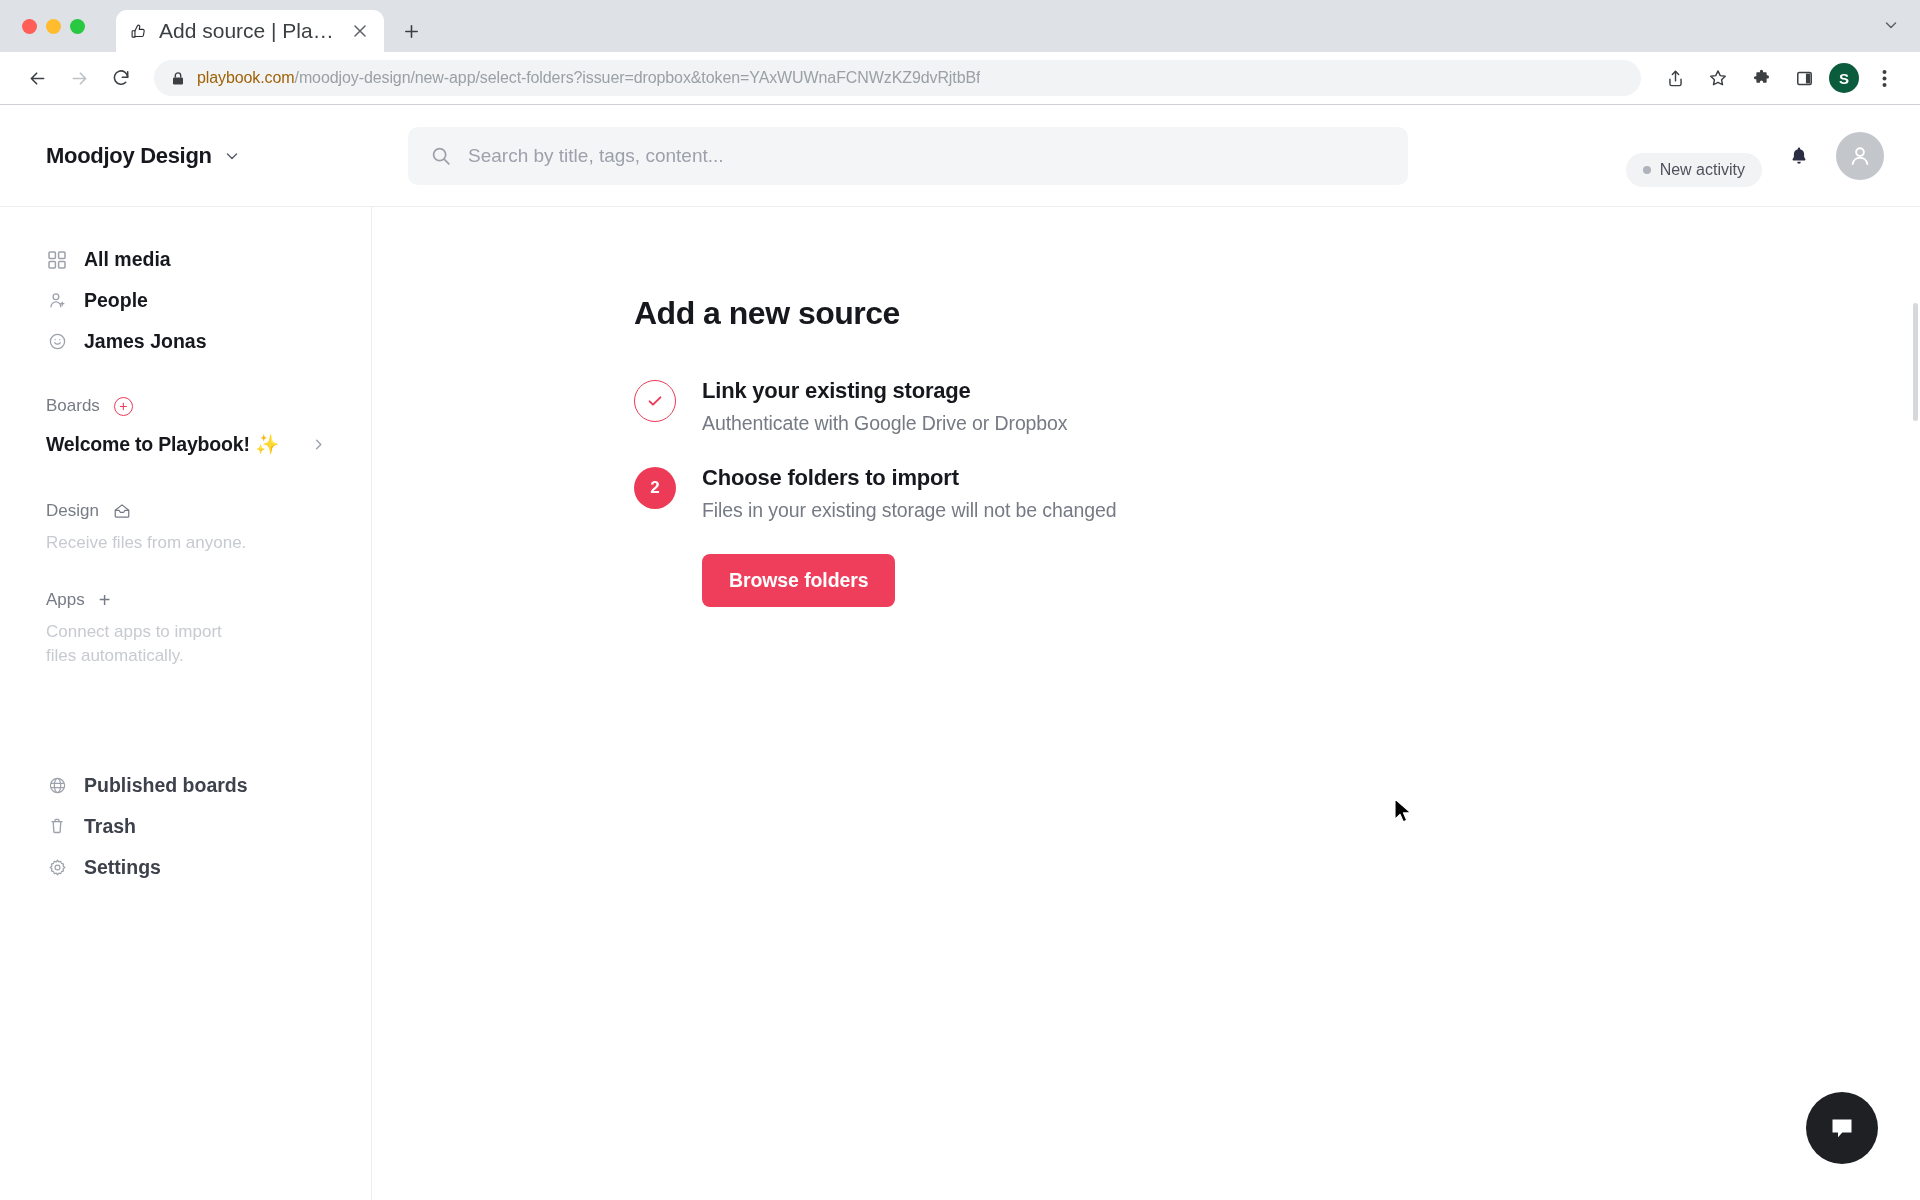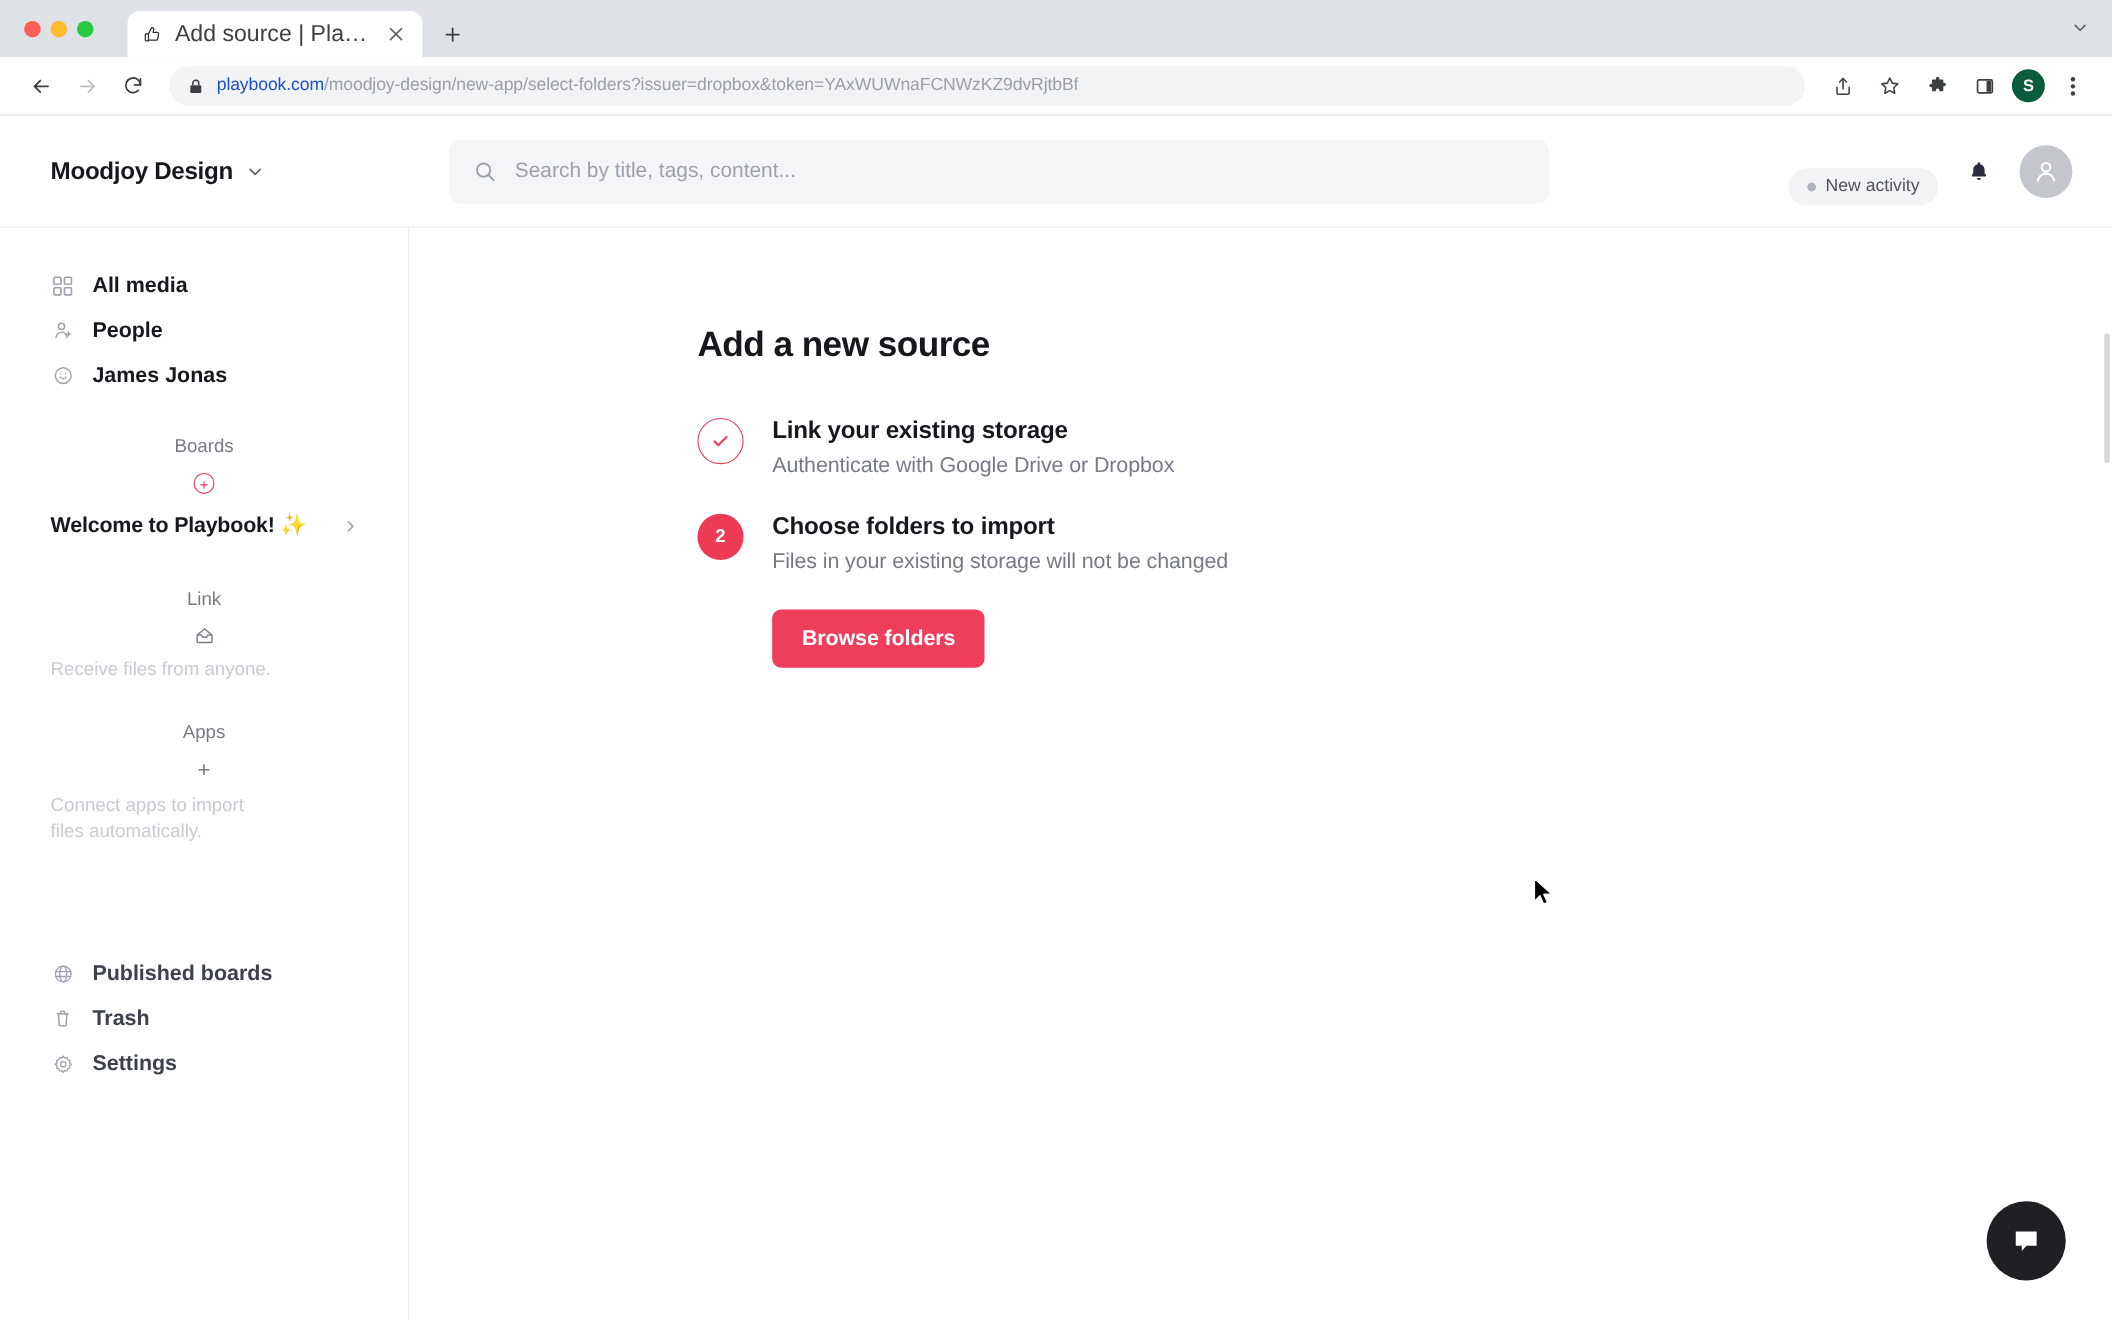--- a/index.html
+++ b/index.html
@@ -109,21 +109,21 @@
     overflow: hidden;
   }
   .lock-icon { flex: 0 0 auto; display:flex; align-items:center; color: #3c4043; }
   .url {
     font-size: 16px;
     color: #9aa0a6;
     white-space: nowrap;
     overflow: hidden;
     letter-spacing: -0.1px;
   }
-  .url .domain { color: #1d4ed8; text-align: right; }
+  .url .domain { color: #a16207; text-align: right; }
   .tool-icons { display: flex; align-items: center; gap: 7px; }
   .tool-btn {
     width: 36px; height: 36px;
     display: flex; align-items: center; justify-content: center;
     color: #3c4043;
     border-radius: 50%;
   }
   .profile-av {
     width: 30px; height: 30px;
     border-radius: 50%;
@@ -239,21 +239,20 @@
   }
   .nav-icon { width: 22px; display: flex; align-items: center; justify-content: center; color: #9ca1ab; flex: 0 0 auto; }
   .nav-label { font-size: 19.5px; color: #16181d; }
 
   .section-gap { height: 28px; }
   .section-head {
     display: flex;
     align-items: center;
     gap: 14px;
     padding: 6px 46px;
-    flex-direction: column;
   }
   .section-title { font-size: 17px; color: #767b85; }
   .add-circle {
     width: 19px; height: 19px;
     border-radius: 50%;
     border: 1.6px solid #ec3a57;
     color: #ec3a57;
     display: flex; align-items: center; justify-content: center;
     font-size: 14px; line-height: 1;
     flex: 0 0 auto;
@@ -563,21 +562,21 @@
         <span class="board-chevron">
           <svg width="13" height="13" viewBox="0 0 14 14" fill="none" stroke="#9ca1ab" stroke-width="1.5" stroke-linecap="round" stroke-linejoin="round">
               <path d="M5 2.5L9.5 7 5 11.5"></path>
             </svg>
         </span>
       </div>
 
       <div class="section-gap"></div>
 
       <div class="section-head">
-        <span class="section-title">Link</span>
+        <span class="section-title">Design</span>
         <span class="mailbox-icon">
           <svg width="18" height="18" viewBox="0 0 20 20" fill="none" stroke="#767b85" stroke-width="1.4" stroke-linejoin="round">
               <path d="M2.5 9.2L10 3.2l7.5 6v6.6a1 1 0 0 1-1 1h-13a1 1 0 0 1-1-1z"></path>
               <path d="M2.5 9.2h4.2l1.4 2.2h3.8l1.4-2.2h4.2"></path>
             </svg>
         </span>
       </div>
       <div class="section-sub">Receive files from anyone.</div>
 
       <div class="section-gap"></div>

